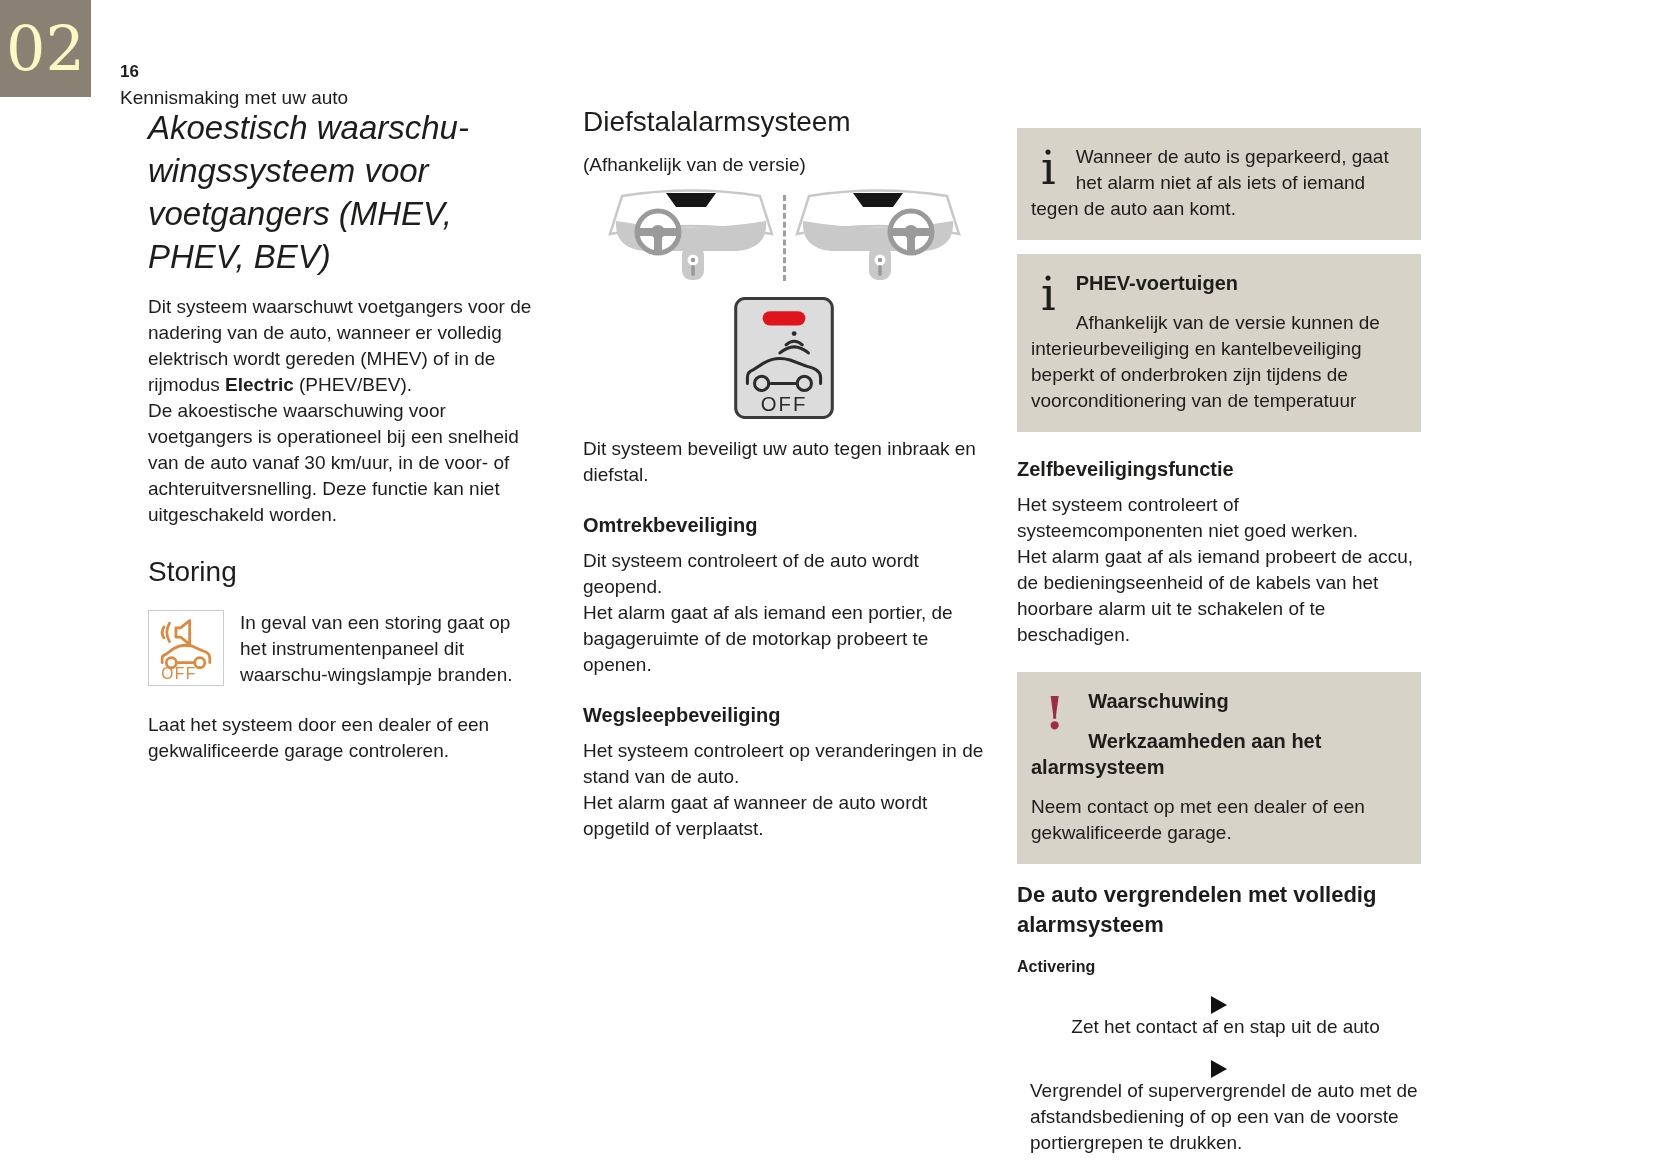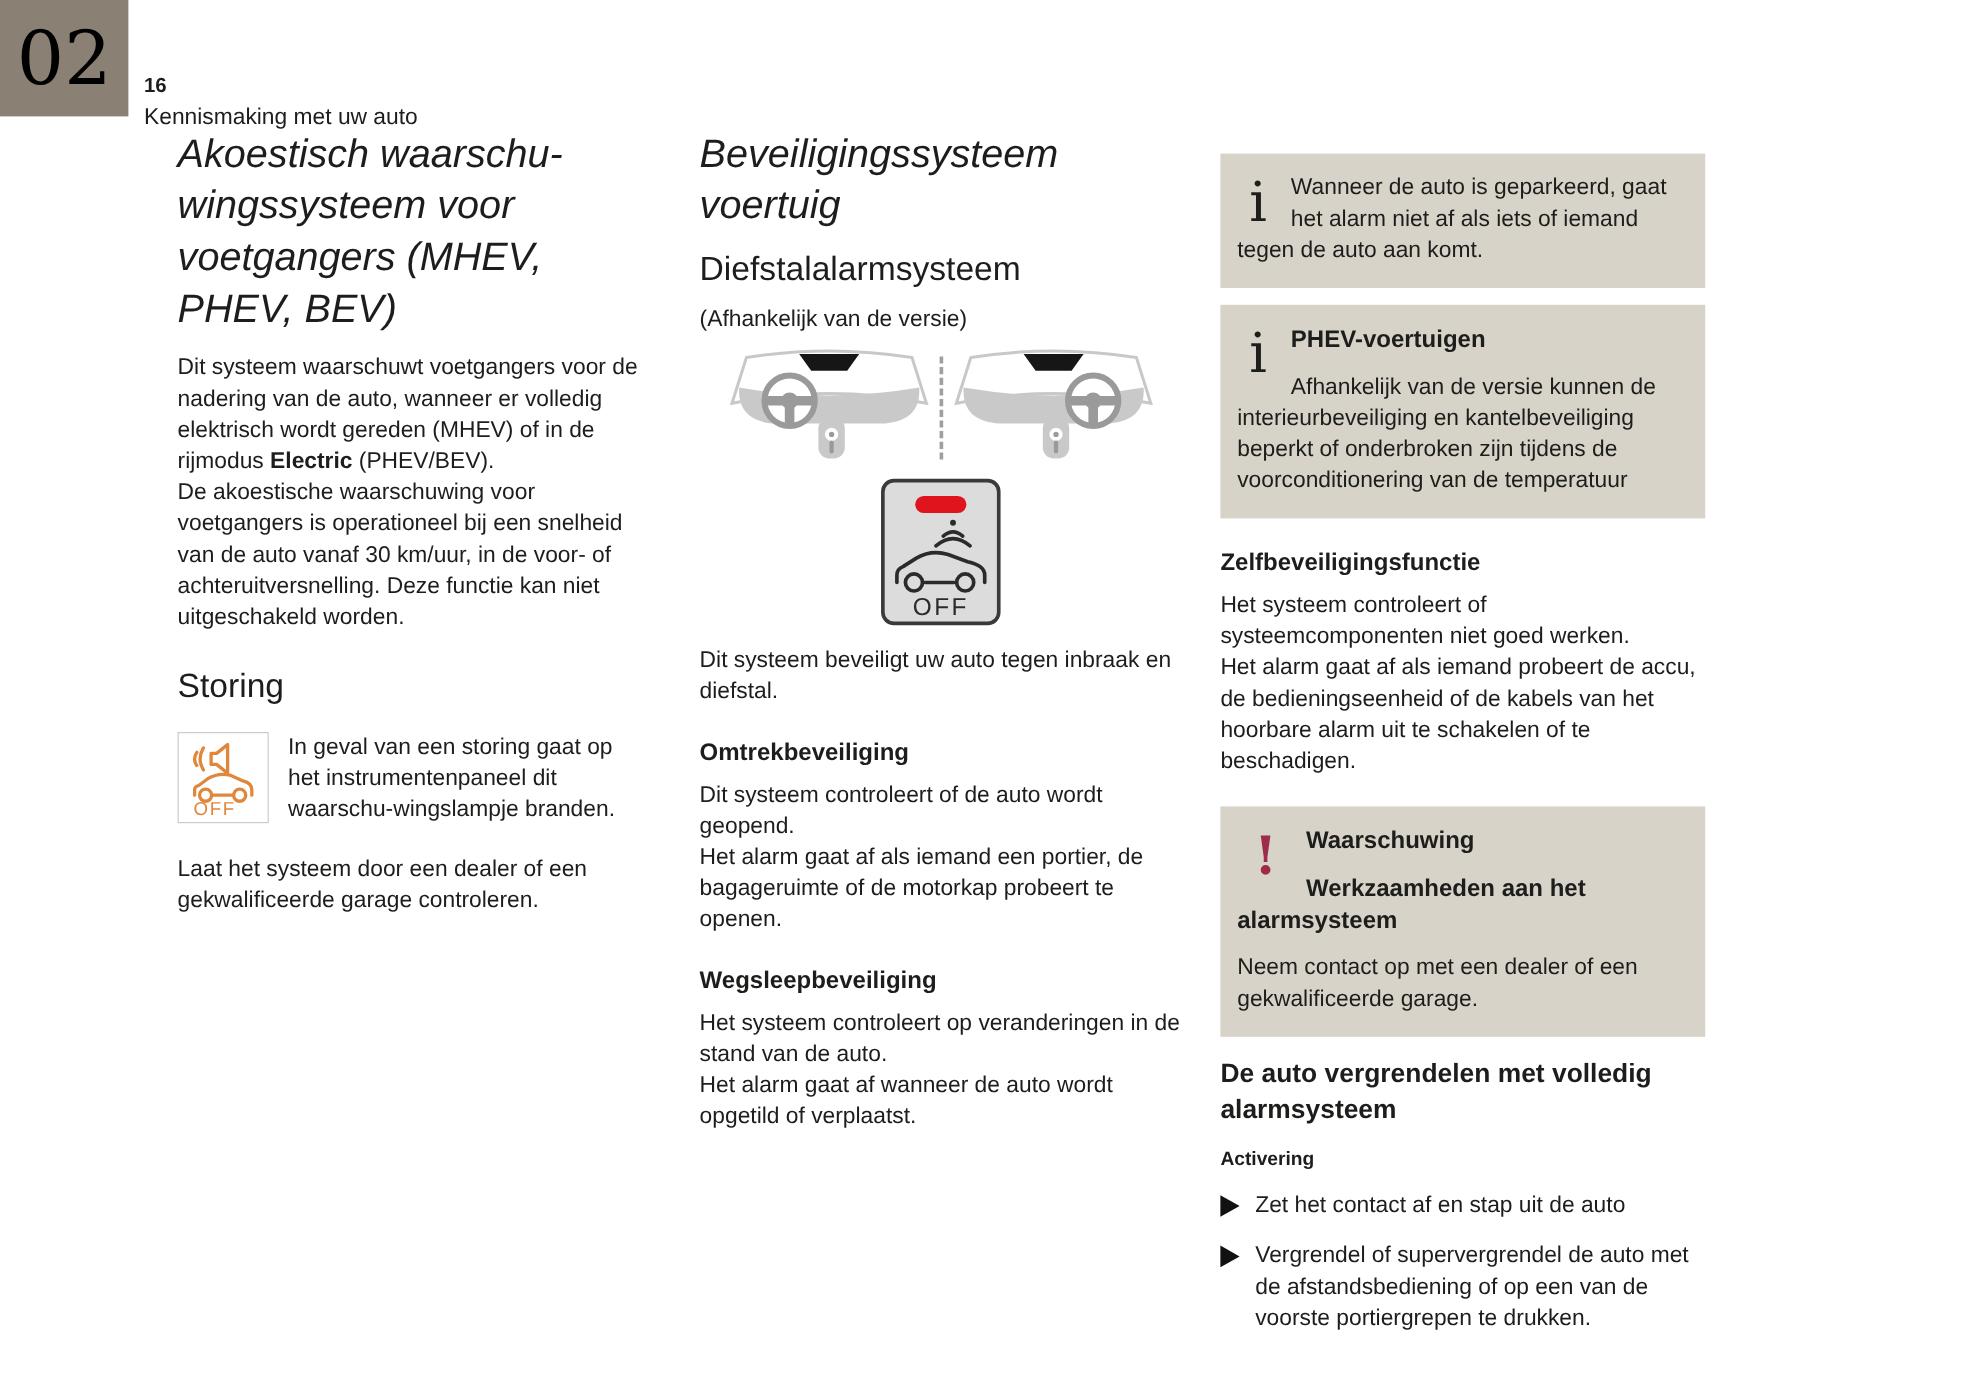--- a/index.html
+++ b/index.html
@@ -2,22 +2,22 @@
 <html><head>
 <meta charset="utf-8">
 <style>
   html,body{margin:0;padding:0;}
   body{
     width:1653px;height:1165px;position:relative;overflow:hidden;
     background:#ffffff;color:#1d1d1b;
     font-family:"Liberation Sans", sans-serif;
   }
   .chapter-box{
-    position:absolute;left:0;top:0;width:107px;height:97px;
-    background:#8a8174;color:#000000;
+    position:absolute;left:0;top:0;width:91px;height:97px;
+    background:#8a8174;color:#fef9c3;
     display:flex;align-items:center;justify-content:center;
     font-family:"DejaVu Serif", serif;font-size:62px;line-height:1;
   }
   .page-head{position:absolute;left:120px;top:62px;}
   .page-num{font-size:17px;font-weight:bold;}
   .breadcrumb{font-size:19px;margin-top:5px;}
 
   .col{position:absolute;}
   #col1{left:148px;top:106px;width:392px;}
   #col2{left:583px;top:106px;width:402px;}
@@ -53,21 +53,21 @@
     float:left;font-family:"DejaVu Serif", serif;font-size:46px;line-height:44px;
     margin:2px 20px 4px 10px;color:#1d1d1b;
   }
   .glyph-warn{
     float:left;font-family:"DejaVu Serif", serif;font-weight:bold;
     font-size:44px;line-height:44px;margin:4px 24px 8px 14px;color:#9e2b49;
   }
   .boxtitle{font-weight:700;margin:0 0 14px 0;font-size:20px;}
   .boxsub{font-weight:700;margin:0 0 14px 0;font-size:20px;}
   .lock-head{font-size:22px;font-weight:700;line-height:30px;margin:16px 0 6px 0;}
-  .bullet{display:flex;align-items:flex-start;margin:16px 0 0 0;}
+  .bullet{display:flex;align-items:center;margin:16px 0 0 0;flex-direction:column;}
   .tri{
     width:0;height:0;flex:none;margin-top:4px;
     border-left:16px solid #111;border-top:9px solid transparent;border-bottom:9px solid transparent;
   }
   .bullet .body{margin-left:13px;}
 </style>
 </head>
 <body>
 
 <div class="chapter-box">
@@ -100,21 +100,20 @@
         <text x="9" y="70" font-size="17" fill="#e0873c" letter-spacing="1.5" font-family="Liberation Sans, sans-serif">OFF</text>
       </svg>
     </div>
     <p class="body storing-text">In geval van een storing gaat op het instrumentenpaneel dit waarschu-wingslampje branden.</p>
   </div>
 
   <p class="body after-row">Laat het systeem door een dealer of een gekwalificeerde garage controleren.</p>
 </div>
 
 <div class="col" id="col2">
-  <h1>Beveiligingssysteem voertuig</h1>
   <h2>Diefstalalarmsysteem</h2>
   <p class="note">(Afhankelijk van de versie)</p>
 
   <div class="illu-row">
     <svg viewBox="0 0 170 100" width="170" height="100">
       <path d="M4,46 L16,8 Q85,-3 154,8 L166,46 Q85,30 4,46 Z" fill="#ffffff" stroke="#c8c8c8" stroke-width="2.5"></path>
       <path d="M60,5 L110,5 L100,19 L70,19 Z" fill="#161616"></path>
       <path d="M10,33 Q85,46 160,33 Q162,60 132,63 L38,63 Q8,60 10,33 Z" fill="#c9c9c9"></path>
       <rect x="76" y="58" width="22" height="34" rx="9" fill="#c9c9c9"></rect>
       <circle cx="87" cy="72" r="5.5" fill="#ffffff"></circle>

